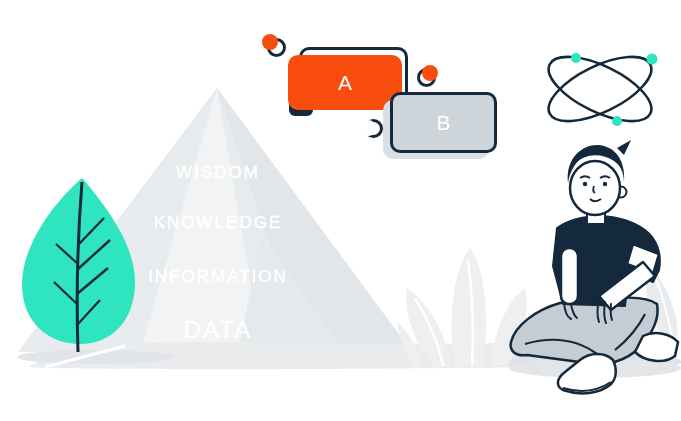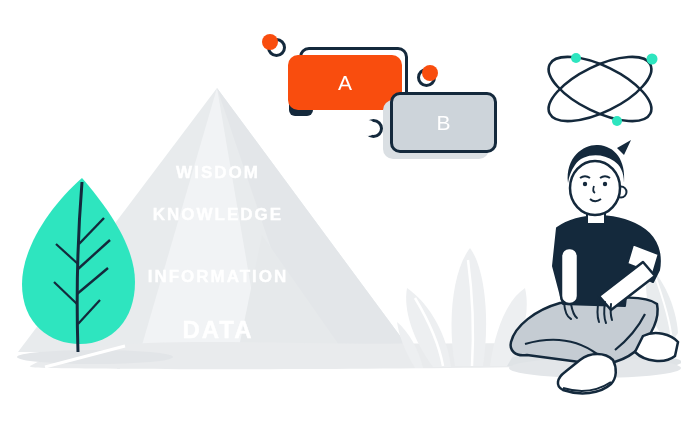--- a/index.html
+++ b/index.html
@@ -4,25 +4,25 @@
 <style>
   html,body{margin:0;padding:0;background:#fff;}
   .canvas{
     position:relative;width:681px;height:421px;background:#ffffff;
     overflow:hidden;font-family:"Liberation Sans",sans-serif;
   }
   .abs{position:absolute;}
   
   .pyr-label{
     position:absolute;left:98px;width:240px;text-align:center;
-    color:#ffffff;font-weight:bold;font-size:17px;letter-spacing:2px;
+    color:#ffffff;font-weight:normal;font-size:17px;letter-spacing:2px;
     -webkit-text-stroke:.4px #fff;
   }
   .pyr-wisdom{top:163px;}
-  .pyr-knowledge{top:205px;}
+  .pyr-knowledge{top:213px;}
   .pyr-information{top:267px;}
   .pyr-data{top:316px;font-size:24px;}
   
   .card-a-outline{left:299px;top:47px;width:103px;height:54px;
     border:3px solid #14293C;border-radius:10px;background:transparent;}
   .card-a-shadow{left:289px;top:96px;width:24px;height:20px;
     background:#14293C;border-radius:6px;}
   .card-a{left:288px;top:55px;width:114px;height:55px;background:#F94D0E;
     border-radius:10px;display:flex;align-items:center;justify-content:center;
     color:#fff;font-size:21px;}

